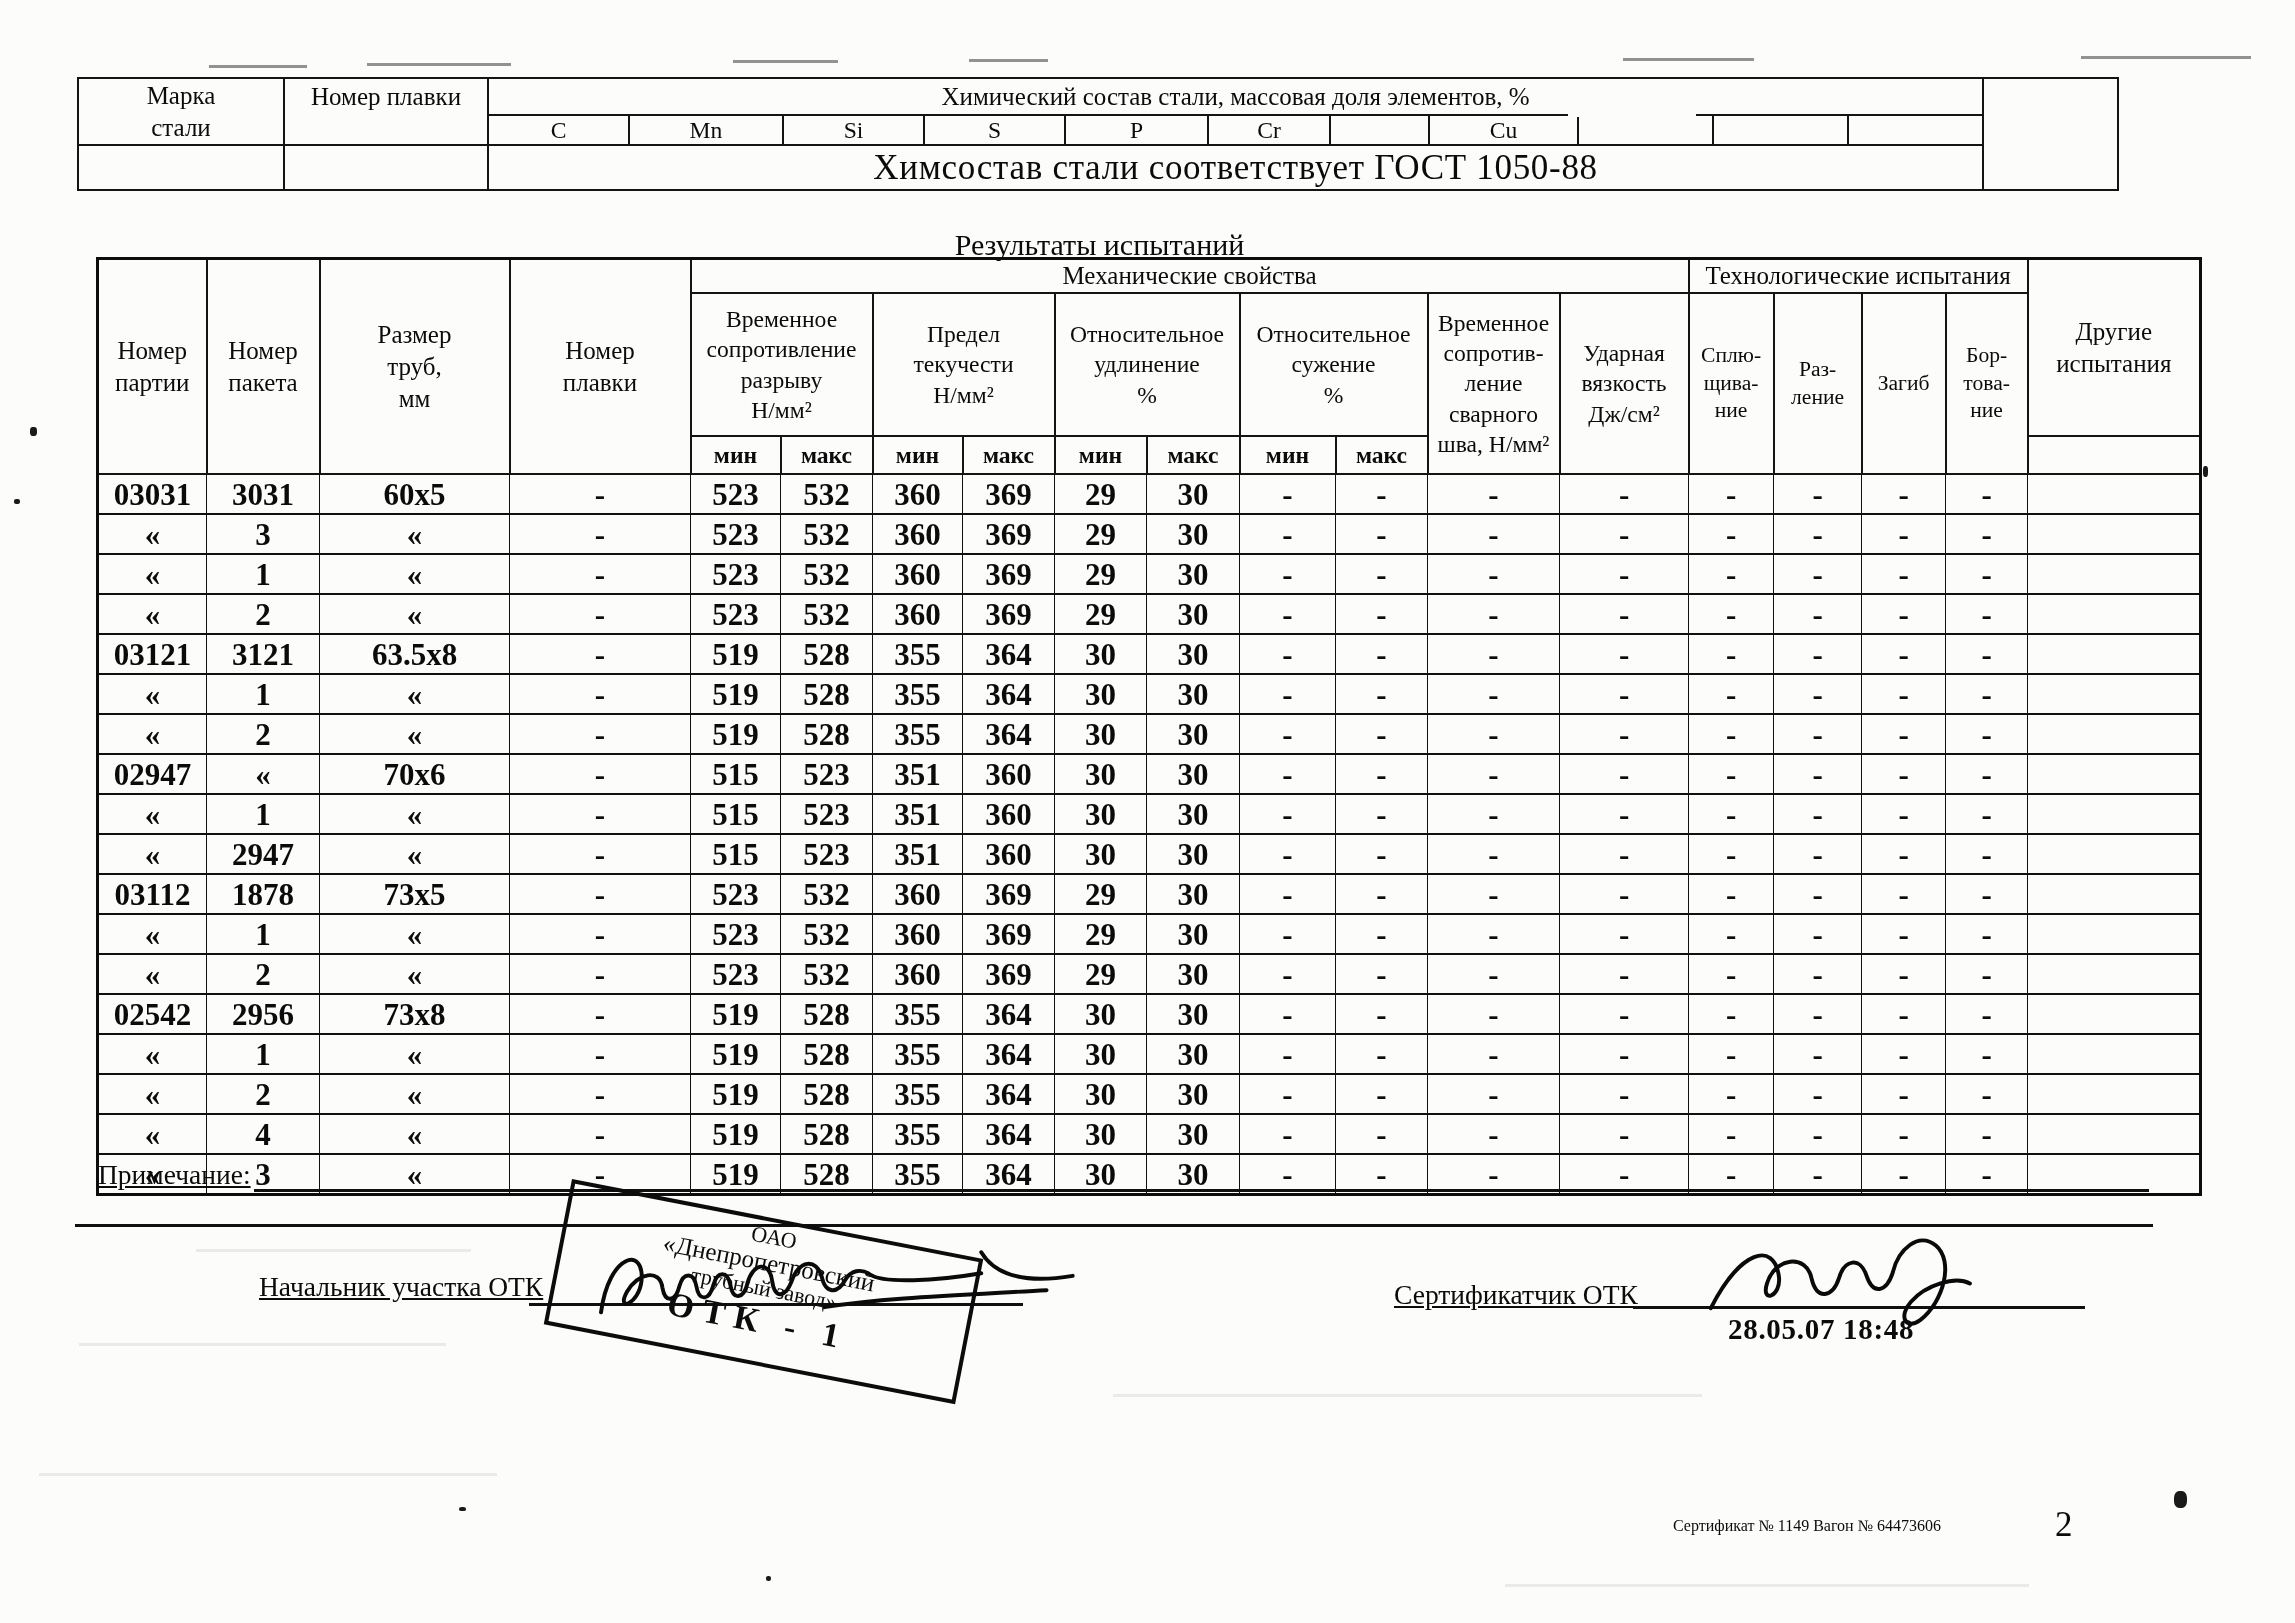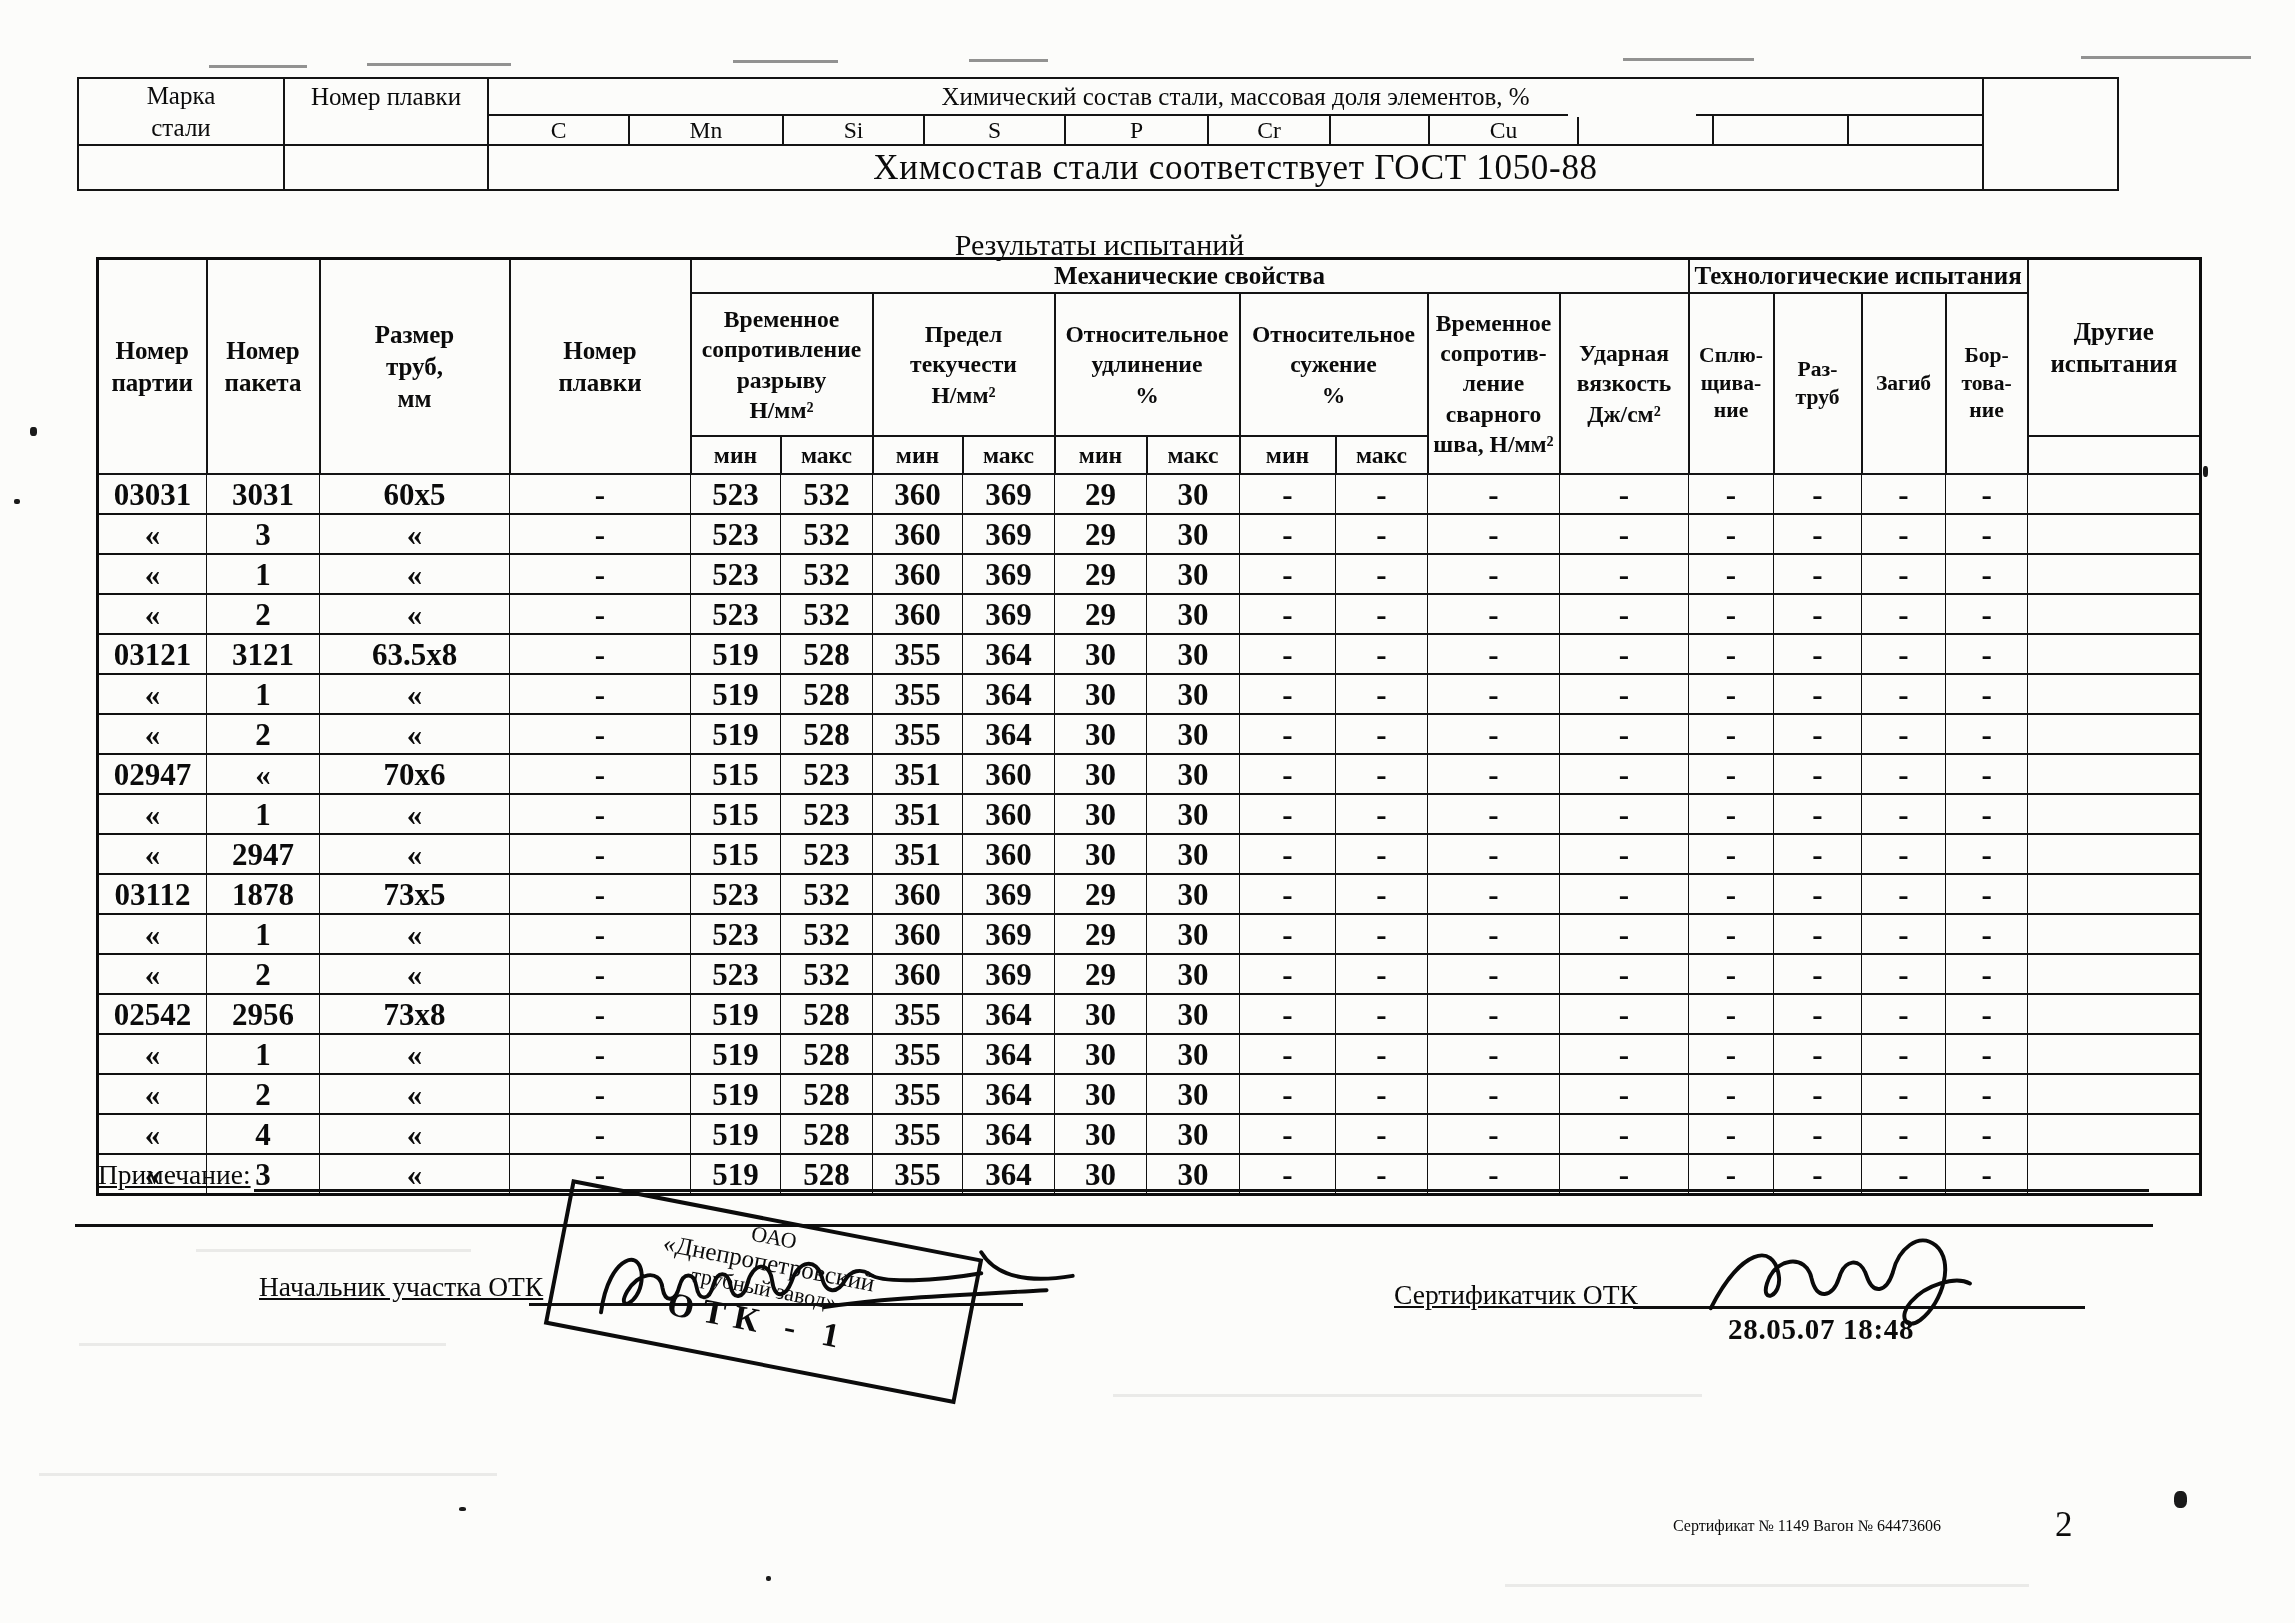--- a/index.html
+++ b/index.html
@@ -16,21 +16,21 @@
   #chem .r1{height:37px;}
   #chem .r2{height:30px;}
   #chem .r3{height:45px;}
   #chem .marka{font-size:25px;white-space:pre-line;line-height:1.25;}
   #chem .plavka{font-size:25px;vertical-align:top;padding-top:3.9px;}
   #chem .chemhead{font-size:25px;}
   #chem .elem{font-size:23.6px;}
   #chem .conform{font-size:35px;letter-spacing:0.7px;margin-left:37px;}
   
   #rt{left:96px;top:257px;width:2102px;border:3.3px solid #0d0d0d;}
-  #rt th{border:2px solid #141414;font-weight:700;font-size:23.6px;line-height:1.28;
+  #rt th{border:2px solid #141414;font-weight:400;font-size:23.6px;line-height:1.28;
         white-space:pre-line;text-align:center;vertical-align:middle;padding:0 2.6px;}
   #rt .gh th{height:31px;font-size:25px;}
   #rt .hh{height:143px;}
   #rt .bh th{height:36px;font-weight:700;font-size:23.6px;}
   #rt .tech{font-size:21.6px;}
   #rt tbody td{height:36px;text-align:center;vertical-align:middle;
         font-size:31px;font-weight:700;line-height:1;
         border:1.3px solid #101010;border-top-width:2.6px;border-bottom-width:2.6px;}
   
   .abs{position:absolute;}
@@ -169,21 +169,21 @@
 ление
 сварного
 шва, Н/мм²</th>
         <th rowspan="2">Ударная
 вязкость
 Дж/см²</th>
         <th rowspan="2" class="tech">Сплю-
 щива-
 ние</th>
         <th rowspan="2" class="tech">Раз-
-труб</th>
+ление</th>
         <th rowspan="2" class="tech">Загиб</th>
         <th rowspan="2" class="tech">Бор-
 това-
 ние</th>
       </tr>
       <tr class="bh">
         <th>мин</th>
         <th>макс</th>
         <th>мин</th>
         <th>макс</th>

